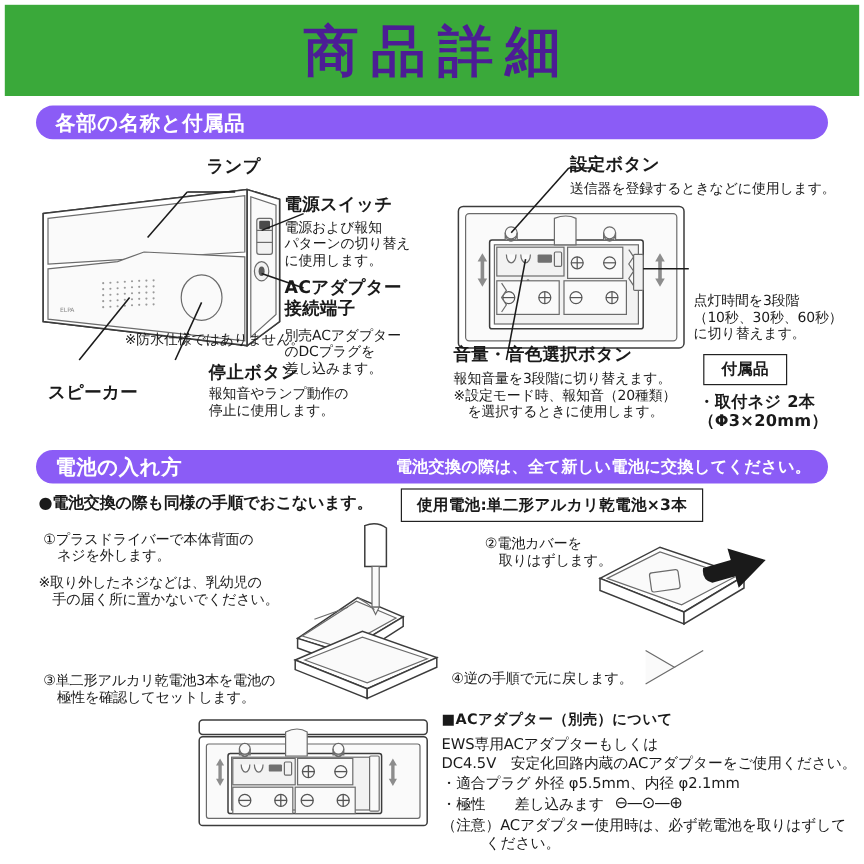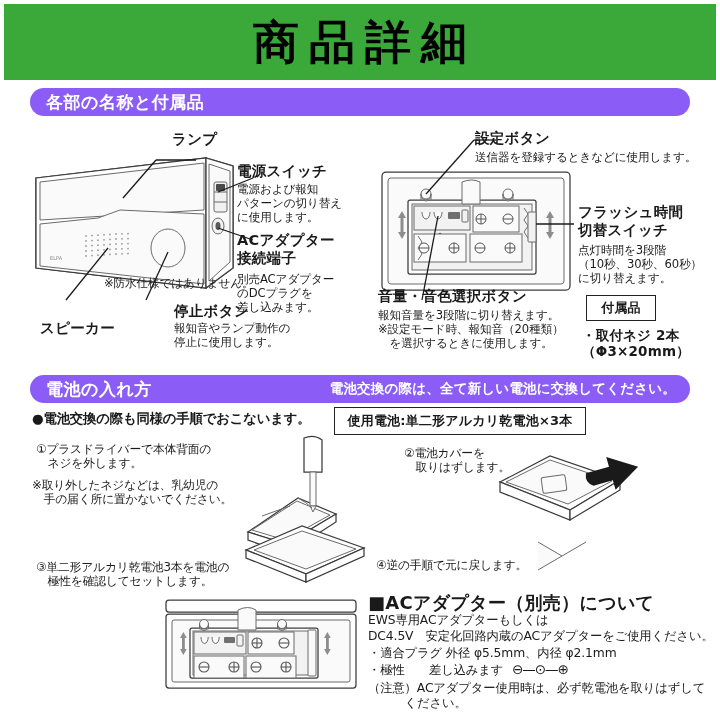--- a/index.html
+++ b/index.html
@@ -13,21 +13,21 @@
   }
   .page{position:relative;width:720px;height:720px;}
 
   
   .banner{
     position:absolute;left:4px;top:4px;width:712px;height:76px;
     background:#3aa93a;
     display:flex;align-items:center;justify-content:center;
   }
   .banner-title{
-    color:#000000;font-size:46px;font-weight:bold;letter-spacing:10px;
+    color:#4c1d95;font-size:46px;font-weight:bold;letter-spacing:10px;
     line-height:1;text-indent:10px;
   }
 
   
   .sec-head{
     position:absolute;height:28px;border-radius:14px;background:#8b5cf6;
     display:flex;align-items:center;
   }
   .sec-head .st{color:#fff;font-size:17px;font-weight:bold;margin-left:16px;letter-spacing:.5px;}
   .sec-head .sr{color:#fff;font-size:13.5px;font-weight:bold;margin-left:auto;margin-right:14px;letter-spacing:.2px;}
@@ -215,22 +215,20 @@
 
     <line class="ln" x1="48" y1="26" x2="96" y2="-28"></line>
     <line class="ln" x1="96" y1="-28" x2="118" y2="-28"></line>
     <line class="ln" x1="60" y1="48" x2="44" y2="132"></line>
     <line class="ln" x1="158" y1="56" x2="196" y2="56"></line>
   </svg>
 
   <div class="t lbl" style="left:475px;top:130px;">設定ボタン</div>
   <div class="t body" style="left:475px;top:150px;">送信器を登録するときなどに使用します。</div>
 
-  <div class="t lbl" style="left:578px;top:204px;">フラッシュ時間
-切替スイッチ</div>
   <div class="t body" style="left:578px;top:243px;">点灯時間を3段階
 （10秒、30秒、60秒）
 に切り替えます。</div>
 
   <div class="t lbl" style="left:378px;top:288px;">音量・音色選択ボタン</div>
   <div class="t body" style="left:378px;top:308px;">報知音量を3段階に切り替えます。
 ※設定モード時、報知音（20種類）
 　を選択するときに使用します。</div>
 
   <div class="boxed" style="left:586px;top:295px;width:68px;height:24px;">付属品</div>
@@ -340,21 +338,21 @@
     <rect class="il2" x="150" y="30" width="8" height="46" rx="1"></rect>
   </svg>
 
   <div class="t step" style="left:376px;top:558px;">④逆の手順で元に戻します。</div>
 
   <svg style="position:absolute;left:520px;top:540px;" width="80" height="40">
     <path class="il2" d="M18,2 L42,16 L18,30"></path>
     <path class="il2" d="M42,16 L66,2"></path>
   </svg>
 
-  <div class="t lbl" style="left:368px;top:592px;font-size:18px;">■ACアダプター（別売）について</div>
+  <div class="t lbl" style="left:368px;top:592px;font-size:12px;">■ACアダプター（別売）について</div>
   <div class="t body" style="left:368px;top:613px;font-size:12.3px;">EWS専用ACアダプターもしくは</div>
   <div class="t body" style="left:368px;top:629px;font-size:12.3px;">DC4.5V　安定化回路内蔵のACアダプターをご使用ください。</div>
   <div class="t body" style="left:368px;top:646px;font-size:12.3px;">・適合プラグ 外径 φ5.5mm、内径 φ2.1mm</div>
   <div class="t body" style="left:368px;top:663px;font-size:12.3px;">・極性　　差し込みます</div>
   <div class="t body" style="left:512px;top:661px;font-size:13.5px;letter-spacing:-1px;">⊖—⊙—⊕</div>
   <div class="t body" style="left:368px;top:681px;font-size:12.3px;">（注意）ACアダプター使用時は、必ず乾電池を取りはずして
 　　　ください。</div>
 
 </div>
 

